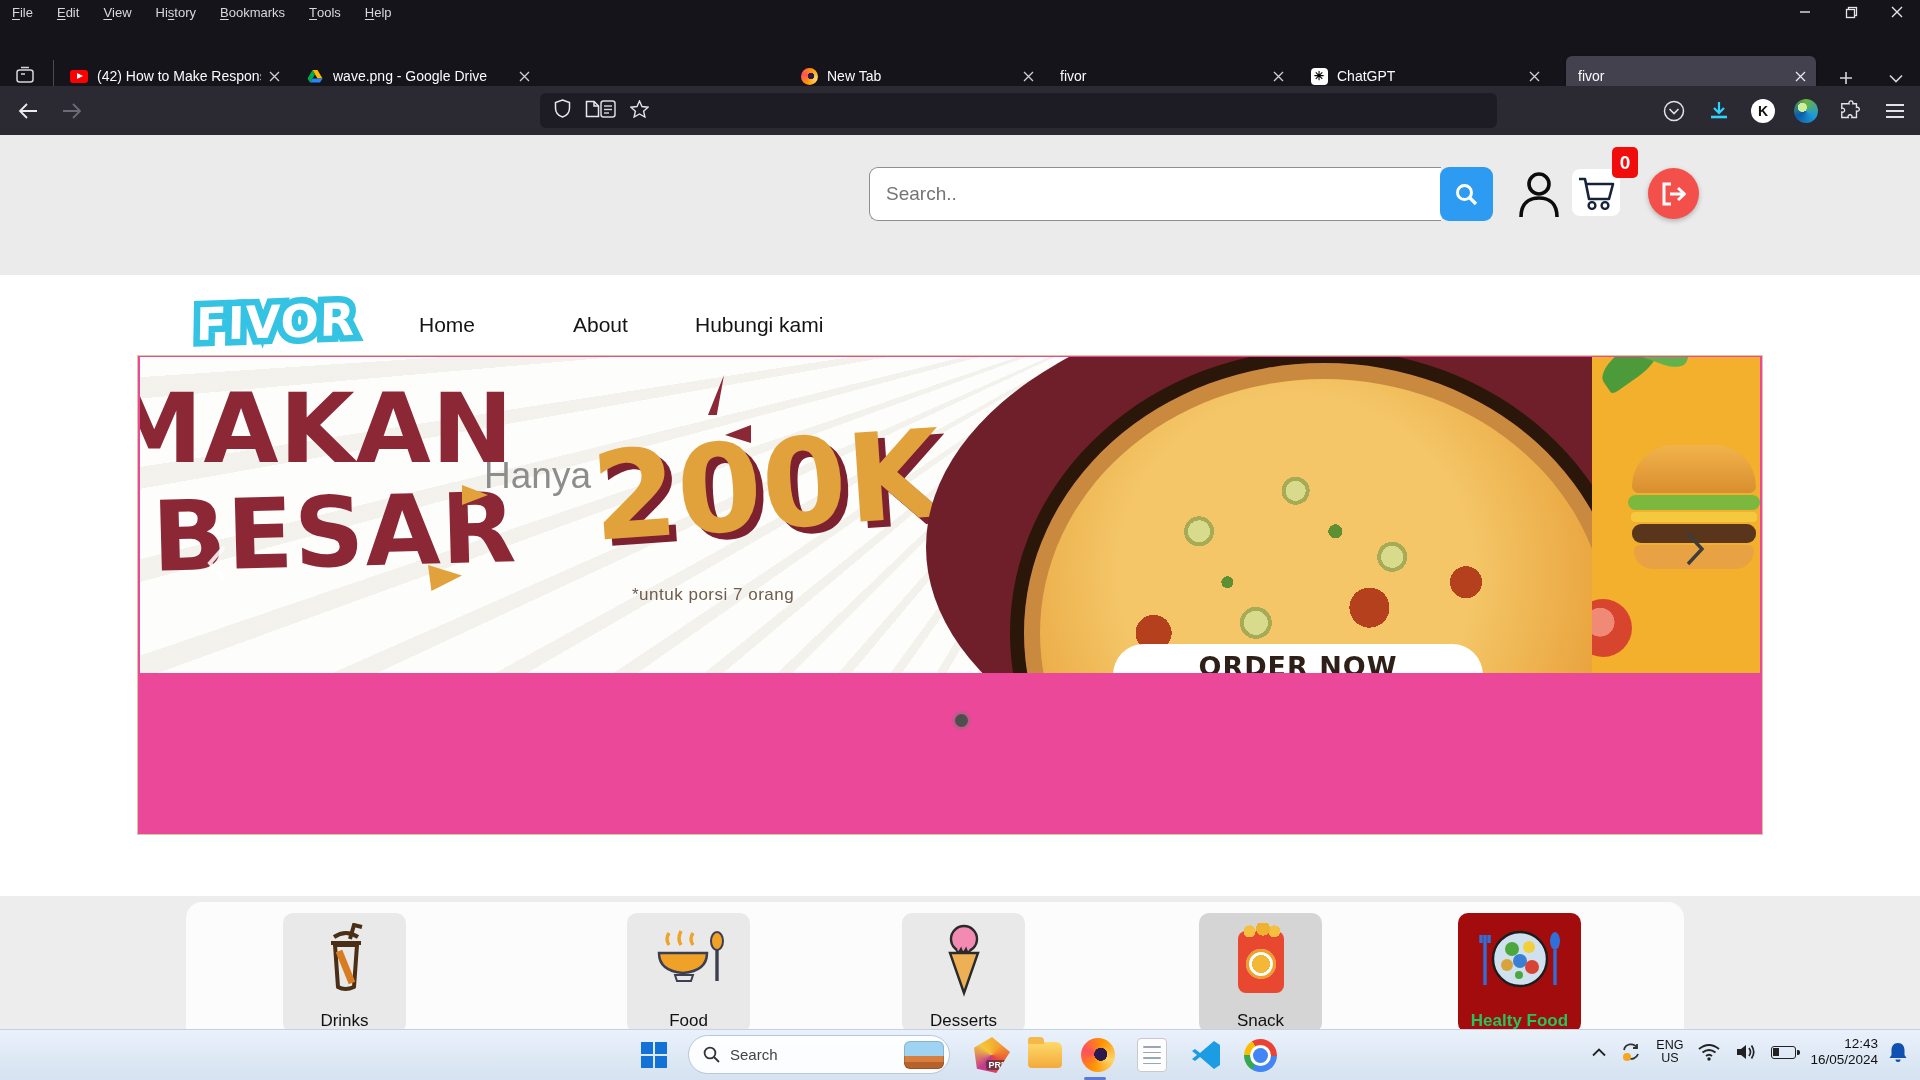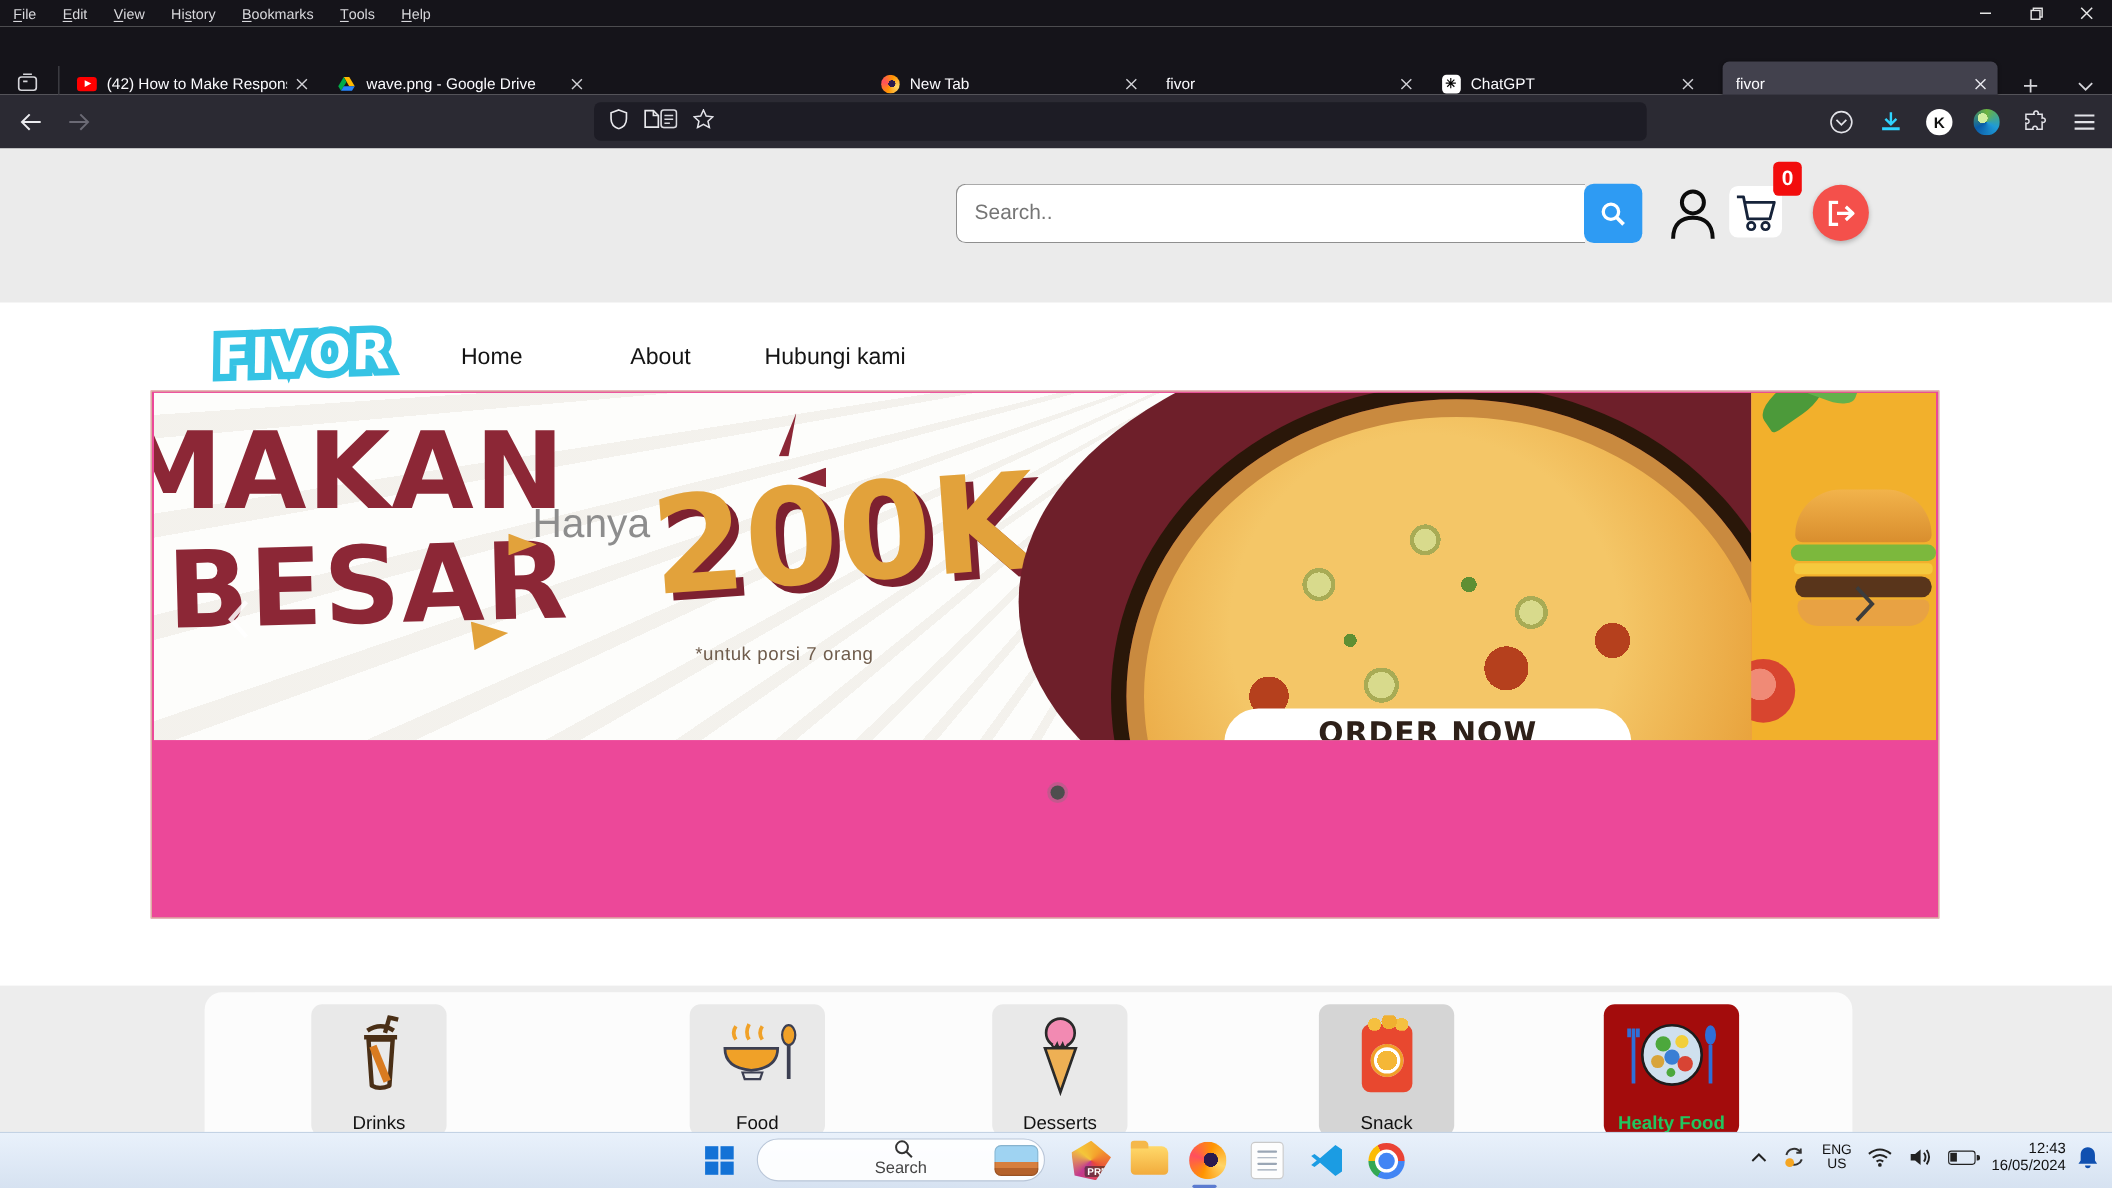--- a/index.html
+++ b/index.html
@@ -163,21 +163,21 @@
   .snack-bag::after { content:""; position:absolute; left:8px; top:18px; width:30px; height:30px;
     border-radius:50%; background:#fff; box-shadow:inset 0 0 0 3px #f0a028;
     background-image:radial-gradient(circle at 50% 50%, #f5b737 0 9px, #fff 9px); }
 
   
   #taskbar { position:absolute; left:0; top:1029px; width:1920px; height:51px;
     background:linear-gradient(#e9f1fb, #d6e2f1); border-top:1px solid #c3d2e4; }
   .tb-item { position:absolute; top:1035px; width:40px; height:40px; display:flex; align-items:center;
     justify-content:center; border-radius:6px; }
   #task-search { position:absolute; left:688px; top:1035px; width:262px; height:39px; background:rgba(255,255,255,.9);
-    border:1px solid #b9c6d8; border-radius:20px; display:flex; align-items:center; font-size:15px; color:#444;flex-direction:column; }
+    border:1px solid #b9c6d8; border-radius:20px; display:flex; align-items:center; font-size:15px; color:#444; }
   #task-search .glass { margin:0 10px 0 14px; display:flex; }
   #task-search .bridge { position:absolute; right:5px; top:5px; width:40px; height:28px; border-radius:6px;
     background:linear-gradient(#9fd3f2 55%, #d77f3e 55% 75%, #b5622b 75%);
     box-shadow:inset 0 0 0 1px rgba(0,0,0,.15); }
   .win-logo { width:26px; height:26px; display:grid; grid-template-columns:12px 12px; grid-template-rows:12px 12px; gap:2px; }
   .win-logo div { background:#1372d6; }
   .folder-icon { width:34px; height:26px; background:linear-gradient(#ffd96a, #f2ab3c); border-radius:3px 6px 4px 4px; position:relative; }
   .folder-icon::before { content:""; position:absolute; left:0; top:-5px; width:16px; height:7px;
     background:#f5b84a; border-radius:3px 4px 0 0; }
   .ff-icon { width:34px; height:34px; border-radius:50%;

